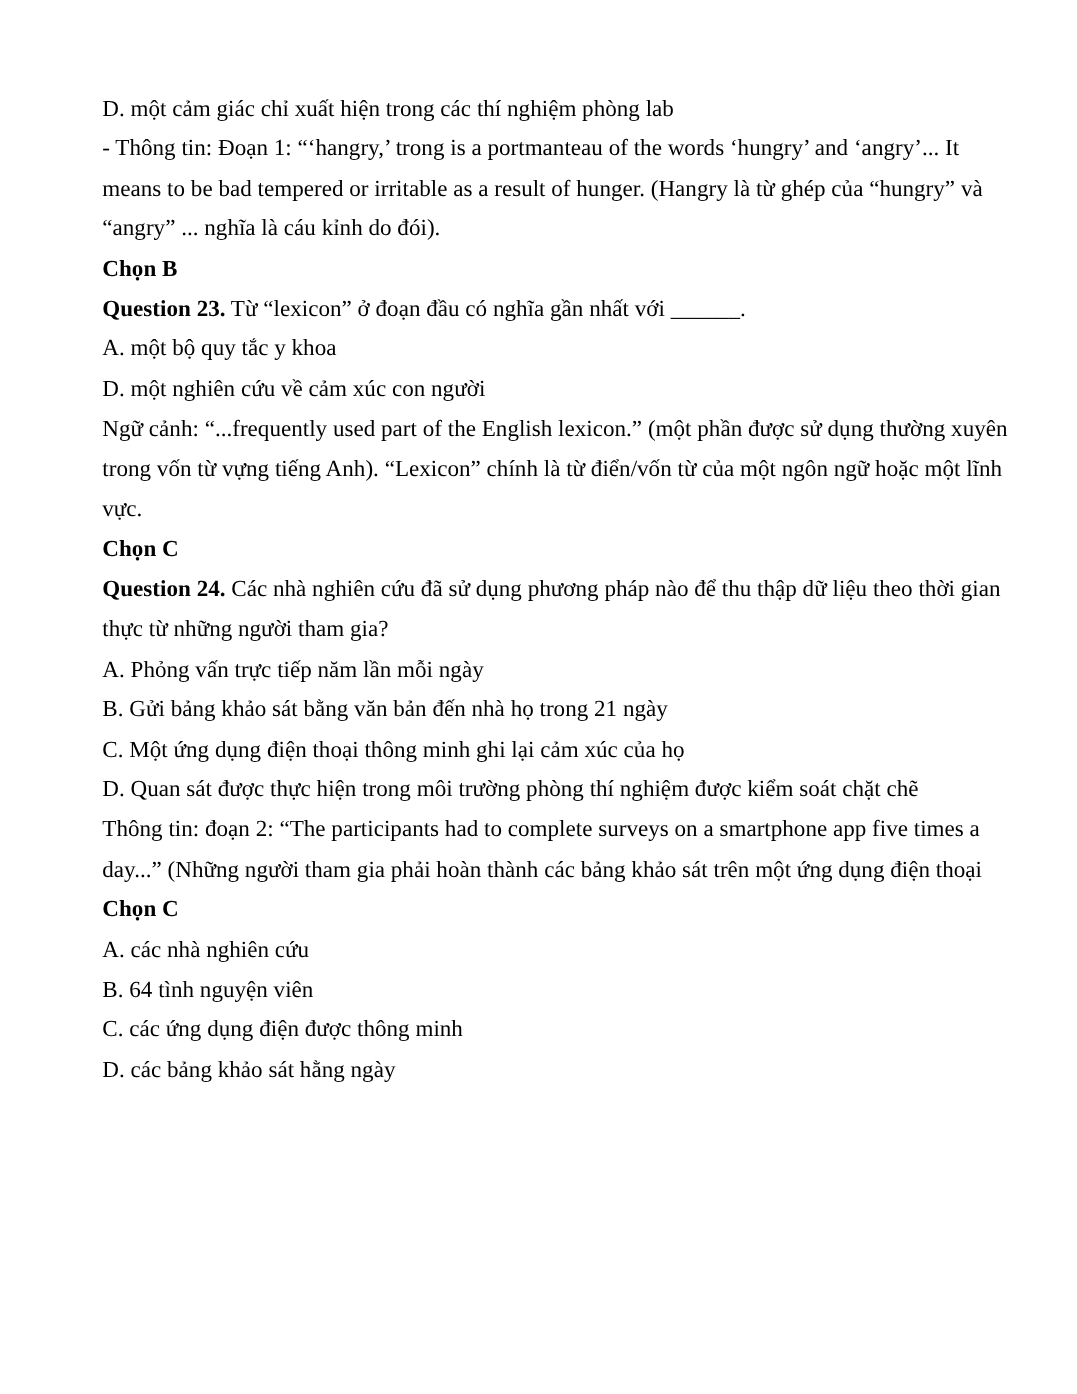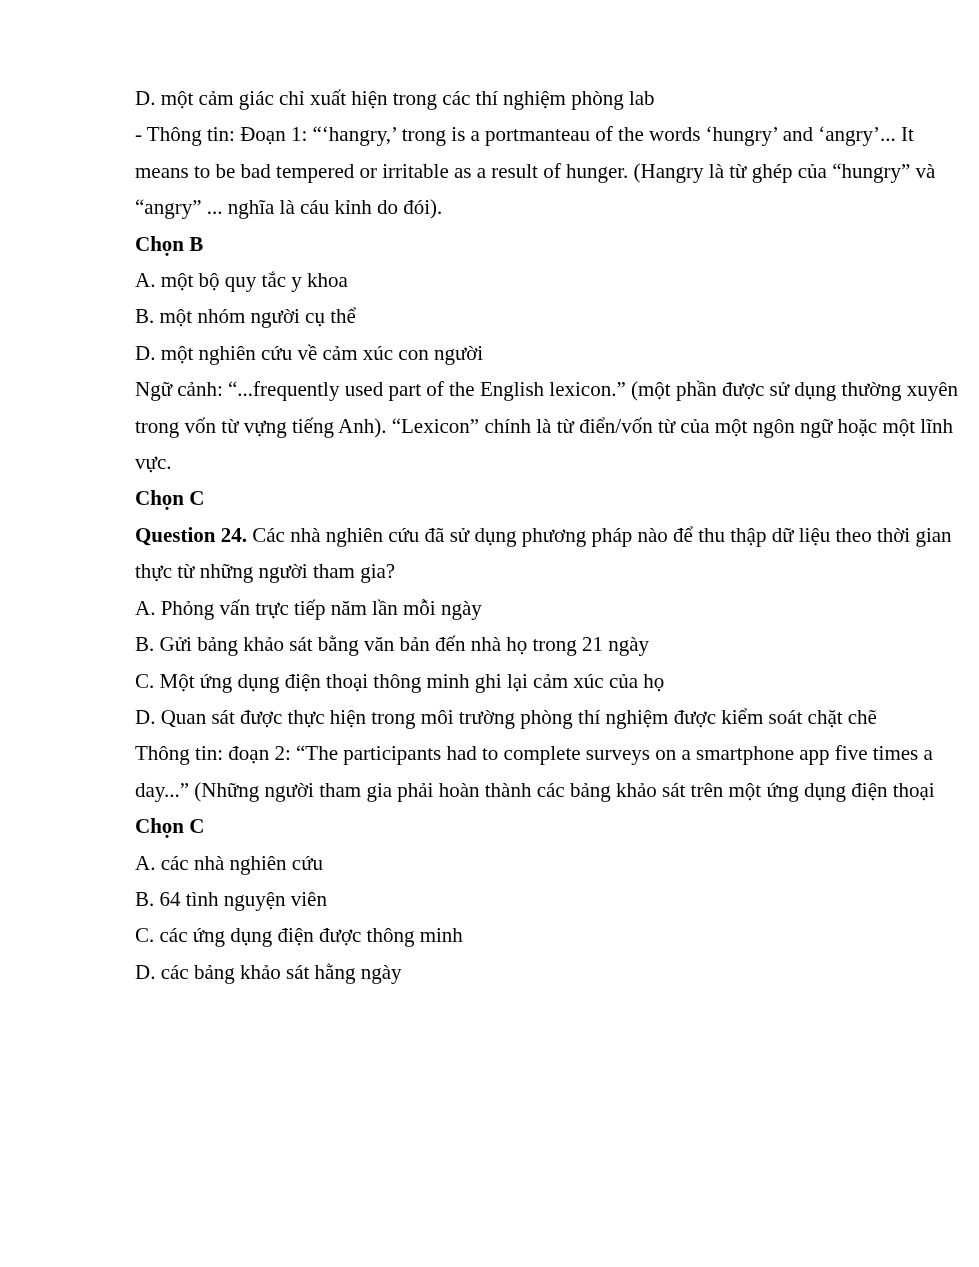--- a/index.html
+++ b/index.html
@@ -19,37 +19,36 @@
     left: 93px;
     top: 80px;
     width: 800px;
     font-family: "Liberation Serif", "DejaVu Serif", serif;
     font-size: 21px;
     color: #000000;
   }
   .line {
     line-height: 36.4px;
     white-space: nowrap;
-    margin-left: 42px;
   }
   .seg.b { font-weight: bold; }
   .seg.i { }
 </style>
 </head>
 <body>
 
 <div class="page">
   <div class="doc">
       <div class="line"><span class="seg">D. một cảm giác chỉ xuất hiện trong các thí nghiệm phòng lab</span></div>
       <div class="line"><span class="seg">- Thông tin: Đoạn 1: “‘hangry,’ trong is a portmanteau of the words ‘hungry’ and ‘angry’... It</span></div>
       <div class="line"><span class="seg">means to be bad tempered or irritable as a result of hunger. (</span><span class="seg i">Hangry là từ ghép của “hungry” và</span></div>
       <div class="line"><span class="seg i">“angry” ... nghĩa là cáu kỉnh do đói</span><span class="seg">).</span></div>
       <div class="line"><span class="seg b">Chọn B</span></div>
+      <div class="line"><span class="seg b">Question 23.</span><span class="seg"> Từ “lexicon” ở đoạn đầu có nghĩa gần nhất với ______.</span></div>
       <div class="line"><span class="seg">A. một bộ quy tắc y khoa</span></div>
-      <div class="line"><span class="seg">B. một nhóm người cụ thể</span></div>
       <div class="line"><span class="seg">D. một nghiên cứu về cảm xúc con người</span></div>
       <div class="line"><span class="seg">Ngữ cảnh: “...frequently used part of the English lexicon.” (</span><span class="seg i">một phần được sử dụng thường xuyên</span></div>
       <div class="line"><span class="seg i">trong vốn từ vựng tiếng Anh</span><span class="seg">). “Lexicon” chính là từ điển/vốn từ của một ngôn ngữ hoặc một lĩnh</span></div>
       <div class="line"><span class="seg">vực.</span></div>
       <div class="line"><span class="seg b">Chọn C</span></div>
       <div class="line"><span class="seg b">Question 24.</span><span class="seg"> Các nhà nghiên cứu đã sử dụng phương pháp nào để thu thập dữ liệu theo thời gian</span></div>
       <div class="line"><span class="seg">thực từ những người tham gia?</span></div>
       <div class="line"><span class="seg">A. Phỏng vấn trực tiếp năm lần mỗi ngày</span></div>
       <div class="line"><span class="seg">B. Gửi bảng khảo sát bằng văn bản đến nhà họ trong 21 ngày</span></div>
       <div class="line"><span class="seg">C. Một ứng dụng điện thoại thông minh ghi lại cảm xúc của họ</span></div>

